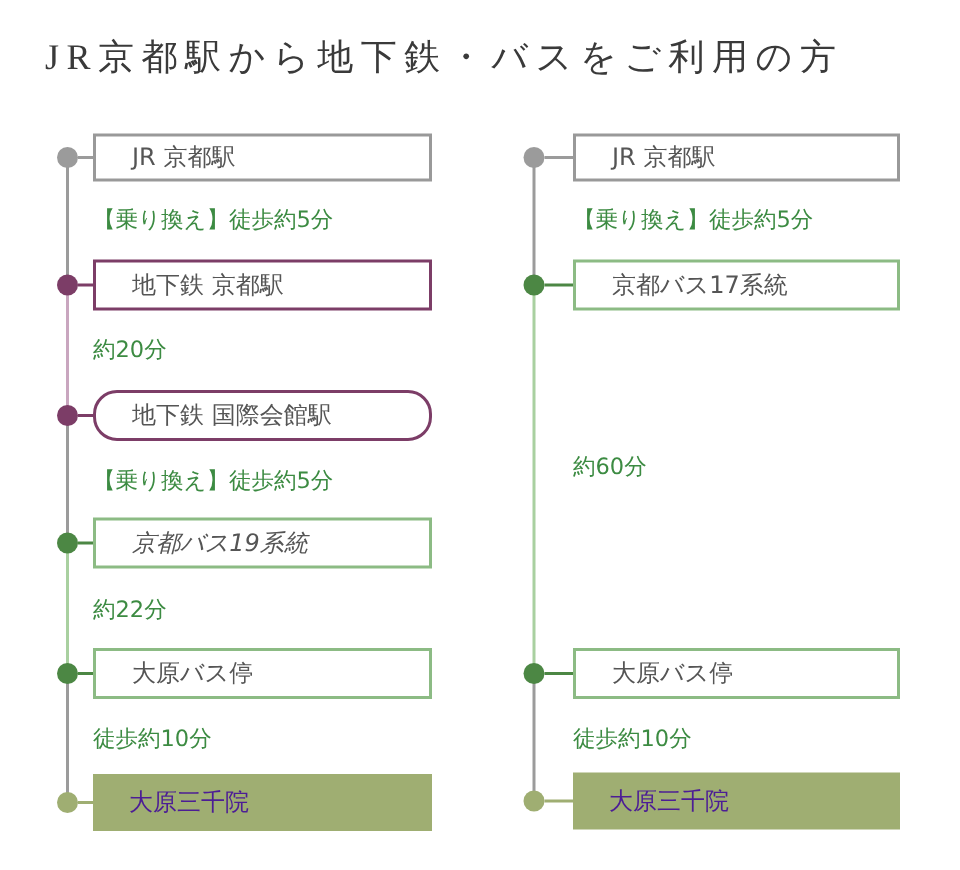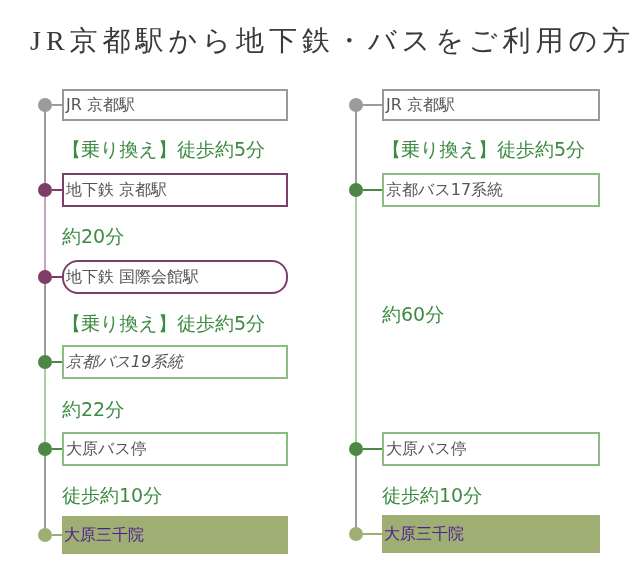--- a/index.html
+++ b/index.html
@@ -1,20 +1,20 @@
 <!DOCTYPE html>
 <html style="--gray: #9b9b9b; --box-border-gray: #999999; --purple: #7c3d67; --light-purple: #c9a6bf; --green: #4c8744; --light-green: #a9d0a0; --box-border-green: #8cbb84; --olive: #9fae72; --green-text: #3c8b42; --box-text: #555555; --title-text: #3a3a3a;"><head>
 <meta charset="utf-8">
 <style>
   html,body{margin:0;padding:0;background:#ffffff;}
   .page{position:relative;width:640px;height:580px;background:#ffffff;overflow:hidden;
         font-family:"DejaVu Sans","Liberation Sans",sans-serif;}
   .title{position:absolute;left:30px;top:22px;margin:0;
          font-family:"Liberation Serif","DejaVu Serif",serif;
-         font-weight:normal;font-size:28px;letter-spacing:5px;color:var(--title-text);}
+         font-weight:normal;font-size:24px;letter-spacing:5px;color:var(--title-text);}
   .diagram{position:absolute;inset:0;}
   
   .rail{position:absolute;width:2px;}
   .rail.gray{background:var(--gray);}
   .rail.lpurple{background:var(--light-purple);}
   .rail.lgreen{background:var(--light-green);}
   
   .node{position:absolute;width:14px;height:14px;border-radius:50%;}
   .node.gray{background:var(--gray);}
   .node.purple{background:var(--purple);}
@@ -22,30 +22,30 @@
   .node.olive{background:var(--olive);}
   
   .conn{position:absolute;height:2px;}
   .conn.gray{background:var(--gray);}
   .conn.purple{background:var(--purple);}
   .conn.green{background:var(--green);}
   .conn.olive{background:var(--olive);}
   
   .stop{position:absolute;box-sizing:border-box;background:#ffffff;
         border:2px solid var(--box-border-gray);
-        display:flex;align-items:center;padding-left:2px;
+        display:flex;align-items:center;padding-left:24px;
         font-size:16px;color:var(--box-text);white-space:nowrap;}
   .col-left .stop{left:62px;width:226px;}
   .col-right .stop{left:382px;width:218px;}
   .stop.gray{border-color:var(--box-border-gray);}
   .stop.purple{border-color:var(--purple);}
   .stop.green{border-color:var(--box-border-green);}
   .stop.filled{border:none;background:var(--olive);color:#4c1d95;}
   
-  .seglabel{position:absolute;font-size:19px;color:var(--green-text);white-space:nowrap;}
+  .seglabel{position:absolute;font-size:15px;color:var(--green-text);white-space:nowrap;}
   .col-left .seglabel{left:62px;}
   .col-right .seglabel{left:382px;}
 </style>
 </head>
 <body>
 
 <div class="page">
   <h1 class="title">JR京都駅から地下鉄・バスをご利用の方</h1>
 
   <div class="diagram">

